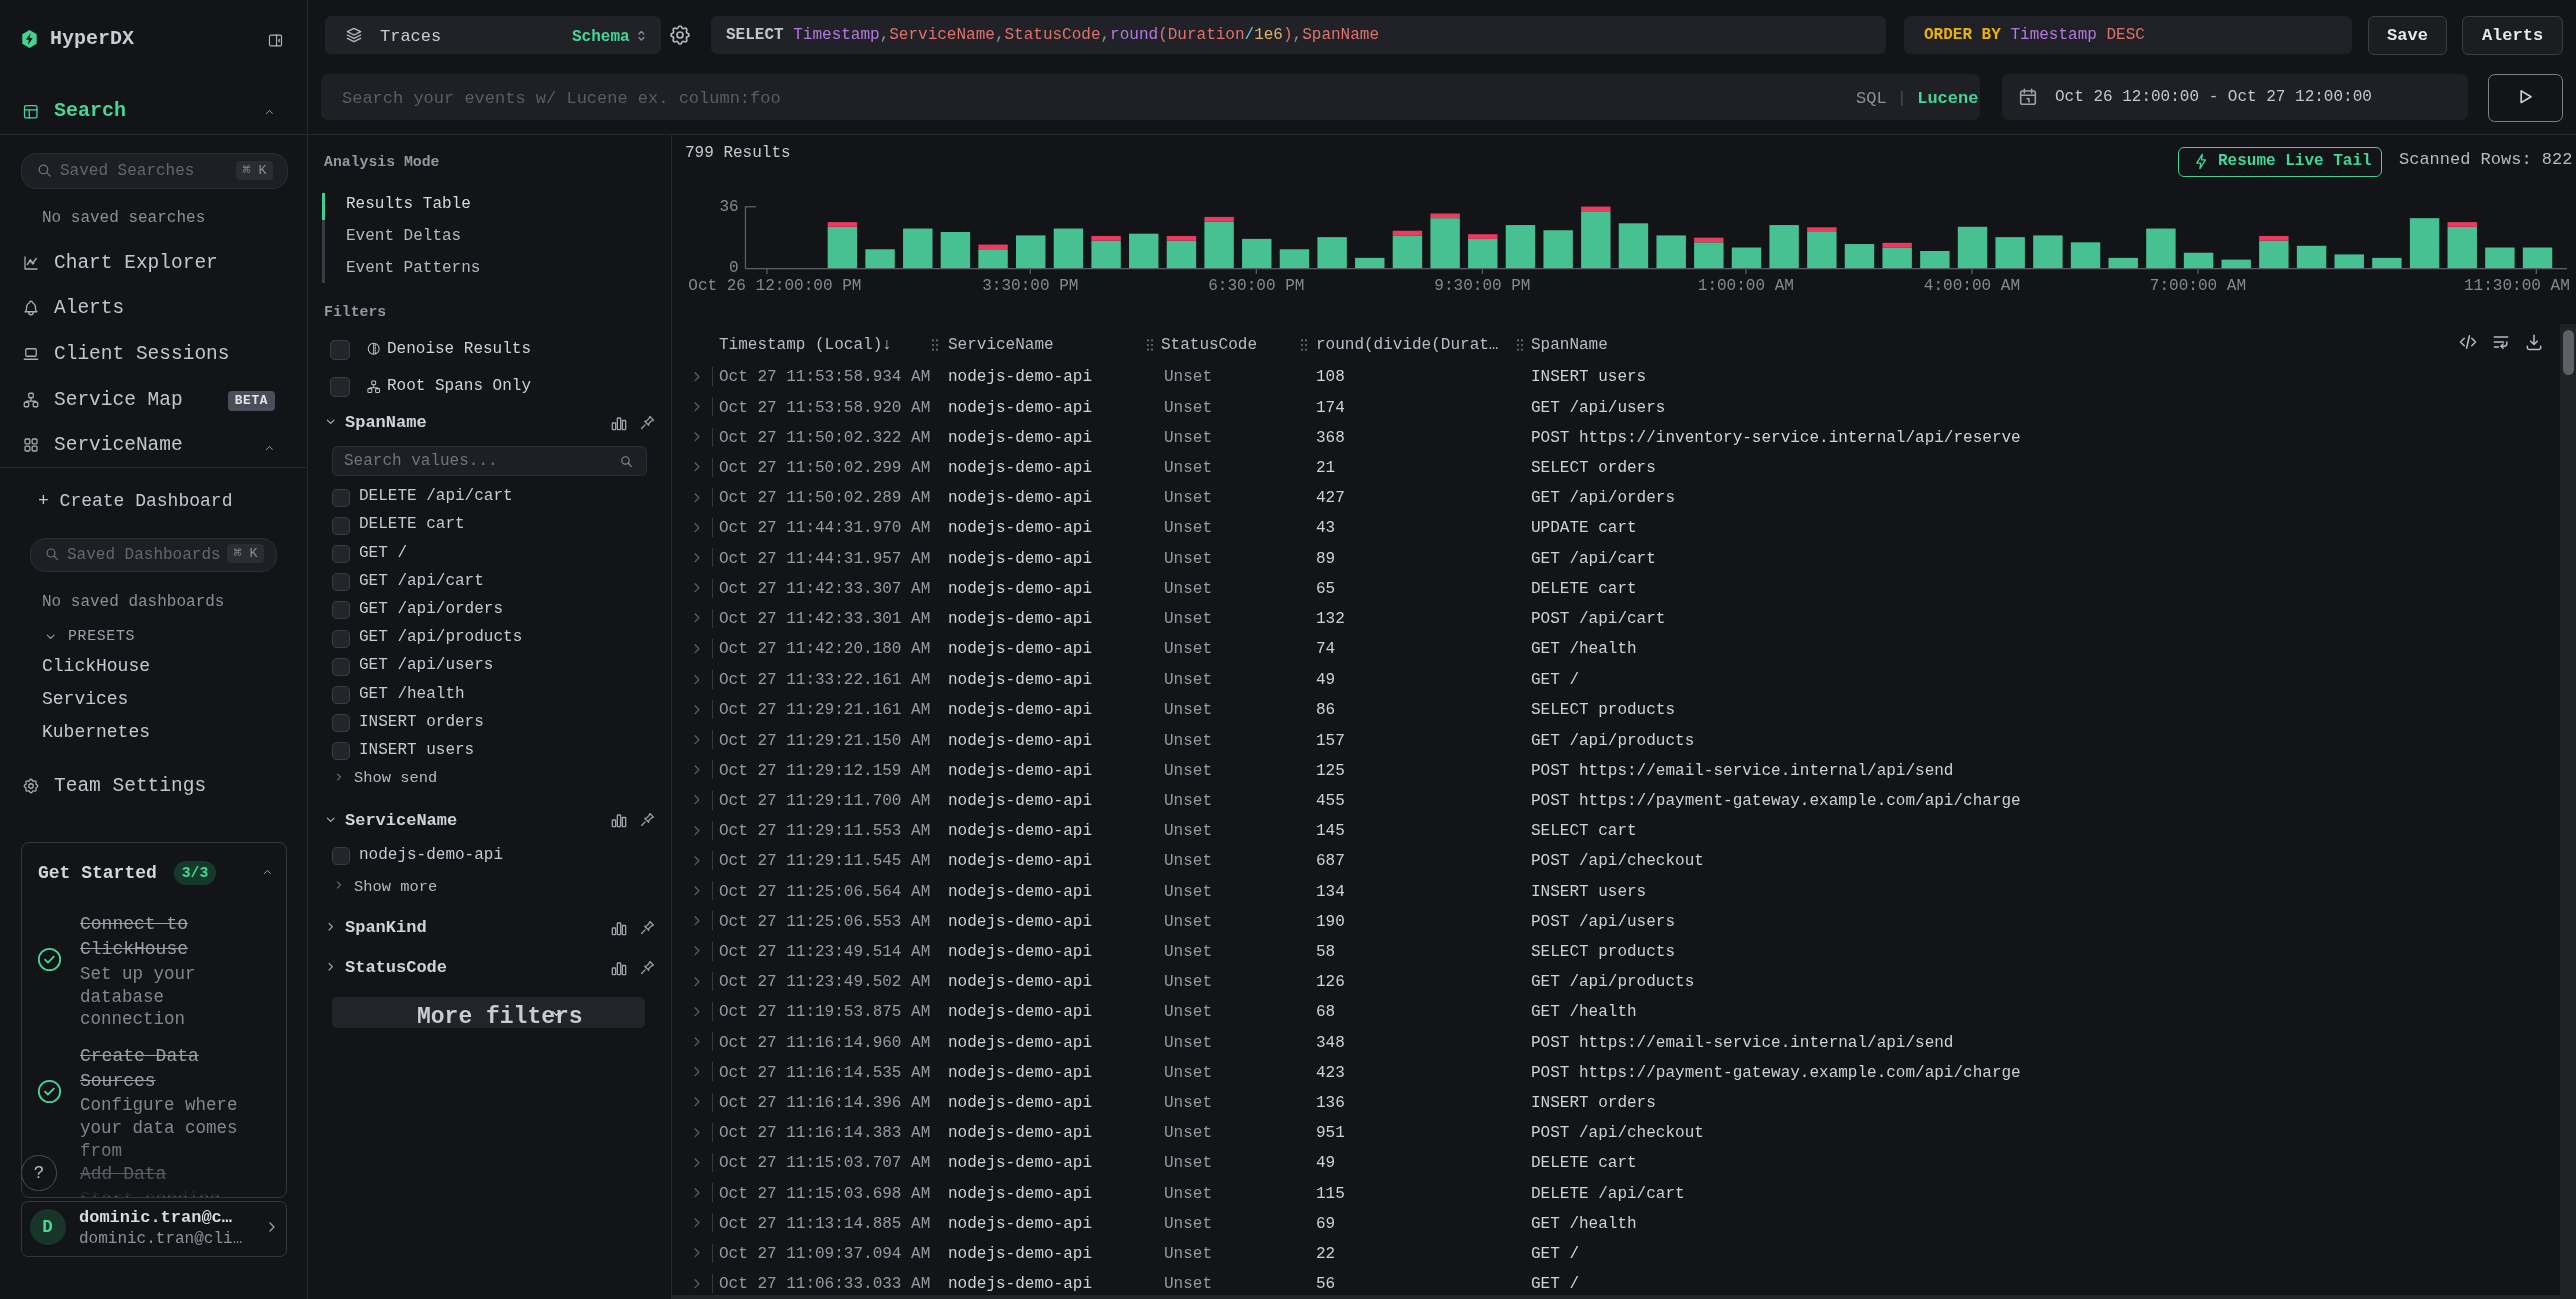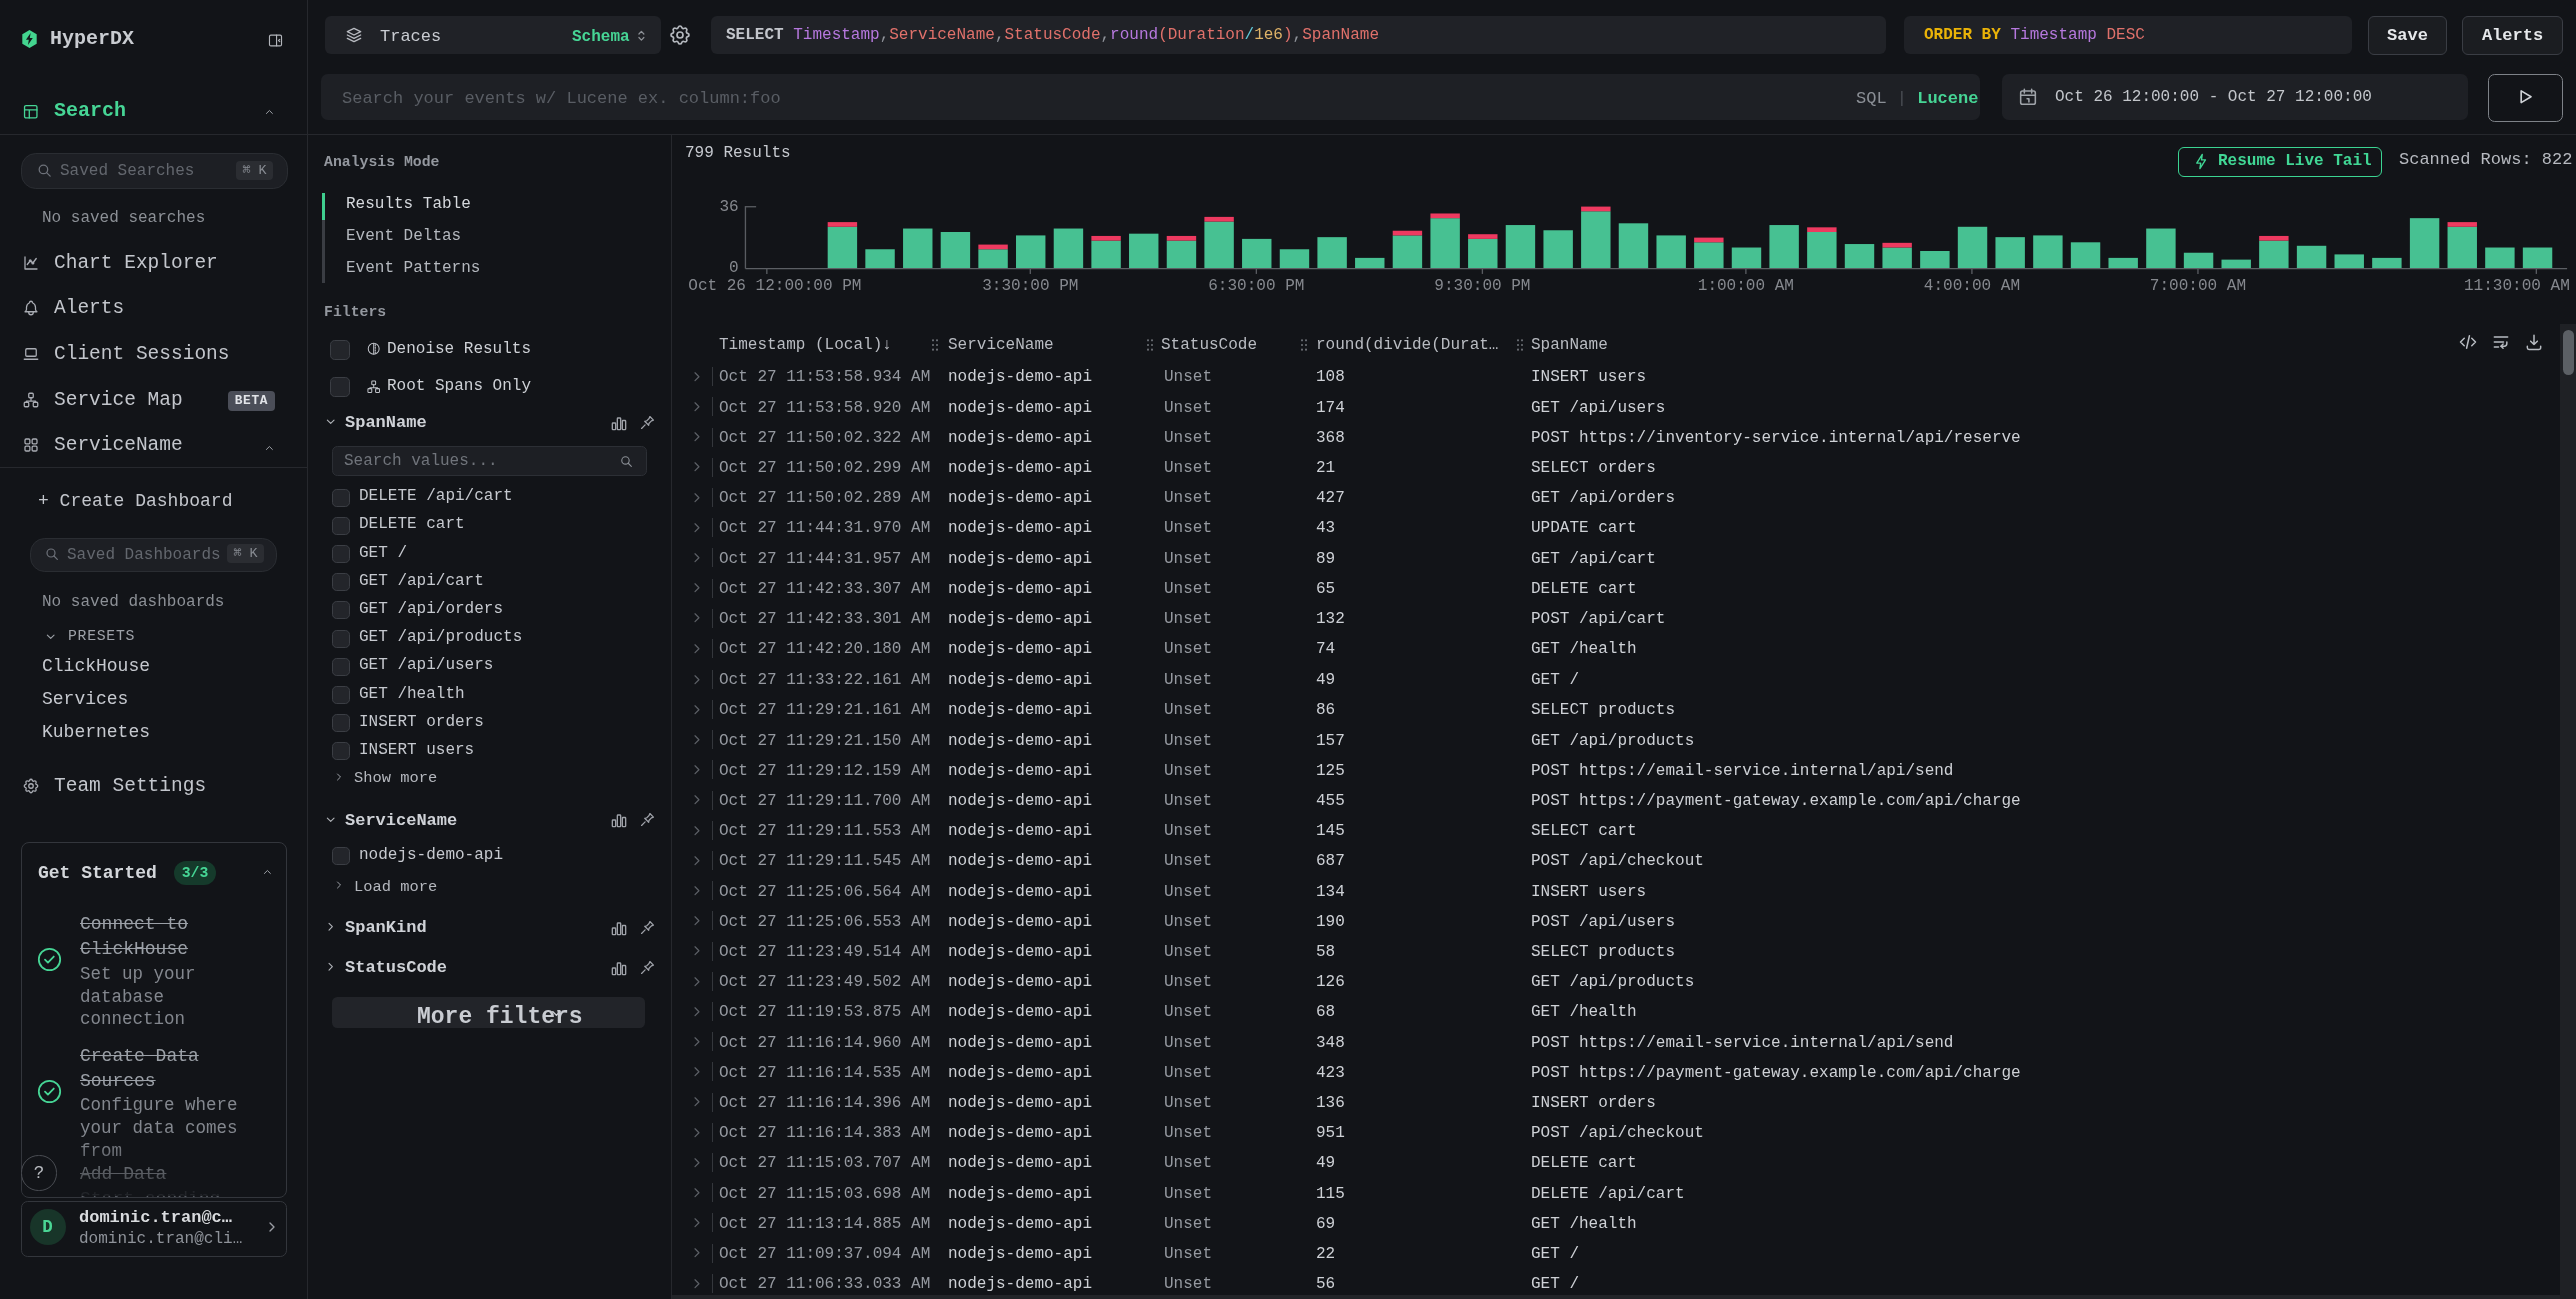--- a/index.html
+++ b/index.html
@@ -192,40 +192,40 @@
     <div class="ab" style="left:359px;top:656px;color:#c6c9cf">GET /api/users</div>
     <div class="cb" style="left:332px;top:686px;width:16px;height:16px"></div>
     <div class="ab" style="left:359px;top:685px;color:#c6c9cf">GET /health</div>
     <div class="cb" style="left:332px;top:714px;width:16px;height:16px"></div>
     <div class="ab" style="left:359px;top:713px;color:#c6c9cf">INSERT orders</div>
     <div class="cb" style="left:332px;top:742px;width:16px;height:16px"></div>
     <div class="ab" style="left:359px;top:741px;color:#c6c9cf">INSERT users</div>
     <svg style="position:absolute;left:333px;top:771px" width="12" height="12" viewBox="0 0 24 24" fill="none" stroke="#9da1a7" stroke-width="2" stroke-linecap="round" stroke-linejoin="round">
       <path d="M9 6l6 6-6 6"></path>
     </svg>
-    <div class="ab" style="left:354px;top:769px;font-size:15.4px;color:#b4b7bd">Show more</div>
+    <div class="ab" style="left:354px;top:769px;font-size:15.4px;color:#b4b7bd">Show send</div>
     <svg style="position:absolute;left:324px;top:813px" width="13.4" height="13.4" viewBox="0 0 24 24" fill="none" stroke="#b0b3b8" stroke-width="2" stroke-linecap="round" stroke-linejoin="round">
       <path d="M6 9l6 6 6-6"></path>
     </svg>
     <div class="ab b" style="left:345px;top:811px;font-size:17px;color:#cfd2d7">ServiceName</div>
     <svg style="position:absolute;left:609px;top:810px" width="20" height="20" viewBox="0 0 24 24" fill="none" stroke="#9fa2a9" stroke-width="1.6" stroke-linecap="round" stroke-linejoin="round">
       <rect x="4" y="12" width="4" height="8" rx="0.8"></rect>
       <rect x="10" y="6" width="4" height="14" rx="0.8"></rect>
       <rect x="16" y="9" width="4" height="11" rx="0.8"></rect>
     </svg>
     <svg style="position:absolute;left:638px;top:810px" width="19" height="19" viewBox="0 0 24 24" fill="none" stroke="#9fa2a9" stroke-width="1.6" stroke-linecap="round" stroke-linejoin="round">
       <path d="M15 4.5l4.5 4.5-2.5 1-3 3c-.3.3-.4 1.2-.5 2.5l-5-5c1.3-.1 2.2-.2 2.5-.5l3-3z"></path>
       <path d="M9 15l-4.5 4.5"></path>
     </svg>
     <div class="cb" style="left:332px;top:847px;width:16px;height:16px"></div>
     <div class="ab" style="left:359px;top:846px;color:#c6c9cf">nodejs-demo-api</div>
     <svg style="position:absolute;left:333px;top:879px" width="12" height="12" viewBox="0 0 24 24" fill="none" stroke="#9da1a7" stroke-width="2" stroke-linecap="round" stroke-linejoin="round">
       <path d="M9 6l6 6-6 6"></path>
     </svg>
-    <div class="ab" style="left:354px;top:878px;font-size:15.4px;color:#b4b7bd">Load more</div>
+    <div class="ab" style="left:354px;top:878px;font-size:15.4px;color:#b4b7bd">Show more</div>
     <svg style="position:absolute;left:324px;top:920px" width="13.4" height="13.4" viewBox="0 0 24 24" fill="none" stroke="#b0b3b8" stroke-width="2" stroke-linecap="round" stroke-linejoin="round">
       <path d="M9 6l6 6-6 6"></path>
     </svg>
     <div class="ab b" style="left:345px;top:918px;font-size:17px;color:#cfd2d7">SpanKind</div>
     <svg style="position:absolute;left:609px;top:918px" width="20" height="20" viewBox="0 0 24 24" fill="none" stroke="#9fa2a9" stroke-width="1.6" stroke-linecap="round" stroke-linejoin="round">
       <rect x="4" y="12" width="4" height="8" rx="0.8"></rect>
       <rect x="10" y="6" width="4" height="14" rx="0.8"></rect>
       <rect x="16" y="9" width="4" height="11" rx="0.8"></rect>
     </svg>
     <svg style="position:absolute;left:638px;top:918px" width="19" height="19" viewBox="0 0 24 24" fill="none" stroke="#9fa2a9" stroke-width="1.6" stroke-linecap="round" stroke-linejoin="round">

